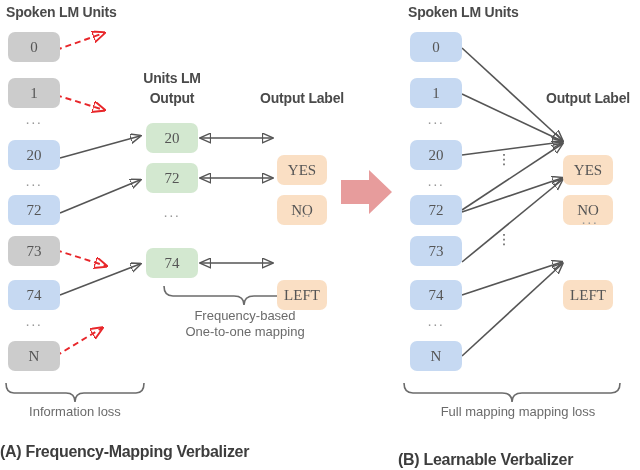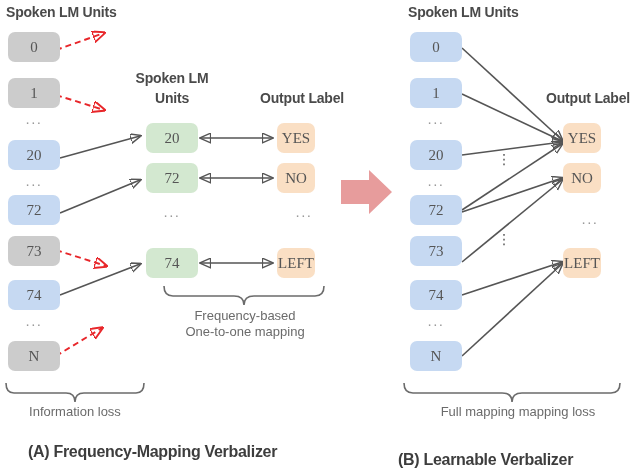--- a/index.html
+++ b/index.html
@@ -20,21 +20,21 @@
   .node{
     position:absolute;width:52px;height:30px;border-radius:7px;
     display:flex;align-items:center;justify-content:center;
     font-family:"Liberation Serif", serif;
     font-size:15px;color:#555555;
   }
   .n-gray{background:#cccccc;}
   .n-blue{background:#c6d9f2;}
   .n-green{background:#d3e8d0;}
   .n-orange{background:#fadfc4;}
-  .node.lbl{width:38px;font-size:15px;}
+  .node.lbl{width:50px;font-size:15px;margin-top:32px;}
 
   .hdots{
     position:absolute;font-size:15px;color:#9a9a9a;
     letter-spacing:1.5px;width:52px;text-align:center;
     font-family:"Liberation Sans", sans-serif;
   }
   .vdots{
     position:absolute;font-size:14px;color:#555555;
     width:14px;text-align:center;line-height:1;
   }
@@ -106,22 +106,22 @@
       <line x1="462" y1="356" x2="562" y2="264"></line>
     </g>
 
     <g stroke="#6b6b6b" stroke-width="1.6" fill="none">
       <path d="M404,383 q0,10 9,10 l89,0 q10,0 10,9 q0,-9 10,-9 l89,0 q9,0 9,-10"></path>
     </g>
   </svg>
 
   <div class="hdr" style="left:6px;top:4px;">Spoken LM Units</div>
 
-  <div class="hdr ctr" style="left:122px;top:70px;width:100px;">Spoken LM</div>
-  <div class="hdr ctr" style="left:122px;top:90px;width:100px;">Units</div>
+  <div class="hdr ctr" style="left:122px;top:70px;width:100px;">Units LM</div>
+  <div class="hdr ctr" style="left:122px;top:90px;width:100px;">Output</div>
 
   <div class="hdr ctr" style="left:246px;top:90px;width:112px;">Output Label</div>
 
   <div class="node n-gray" style="left:8px;top:32px;">0</div>
   <div class="node n-gray" style="left:8px;top:78px;">1</div>
   <div class="hdots" style="left:8px;top:110px;">...</div>
   <div class="node n-blue" style="left:8px;top:140px;">20</div>
   <div class="hdots" style="left:8px;top:172px;">...</div>
   <div class="node n-blue" style="left:8px;top:195px;">72</div>
   <div class="node n-gray" style="left:8px;top:236px;">73</div>
@@ -136,21 +136,21 @@
 
   <div class="node n-orange lbl" style="left:277px;top:123px;">YES</div>
   <div class="node n-orange lbl" style="left:277px;top:163px;">NO</div>
   <div class="hdots" style="left:278px;top:203px;">...</div>
   <div class="node n-orange lbl" style="left:277px;top:248px;">LEFT</div>
 
   <div class="brace-txt" style="left: 160px; top: 308px; width: 170px; white-space: pre-line;">Frequency-based
 One-to-one mapping</div>
   <div class="brace-txt" style="left: 0px; top: 404px; width: 150px; white-space: pre-line;">Information loss</div>
 
-  <div class="caption" style="left:0px;top:443px;padding-left:28px;">(A) Frequency-Mapping Verbalizer</div>
+  <div class="caption" style="left:0px;top:443px;">(A) Frequency-Mapping Verbalizer</div>
 
   <div class="hdr" style="left:408px;top:4px;">Spoken LM Units</div>
   <div class="hdr ctr" style="left:532px;top:90px;width:112px;">Output Label</div>
 
   <div class="node n-blue" style="left:410px;top:32px;">0</div>
   <div class="node n-blue" style="left:410px;top:78px;">1</div>
   <div class="hdots" style="left:410px;top:110px;">...</div>
   <div class="node n-blue" style="left:410px;top:140px;">20</div>
   <div class="hdots" style="left:410px;top:172px;">...</div>
   <div class="node n-blue" style="left:410px;top:195px;">72</div>

